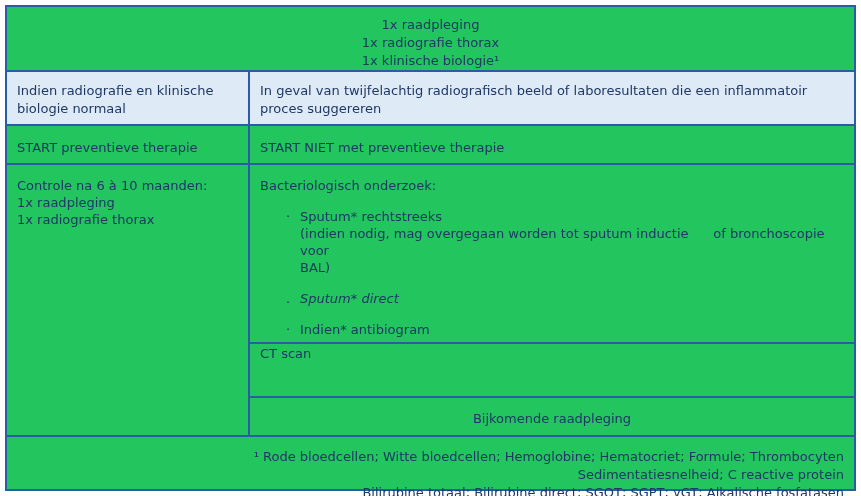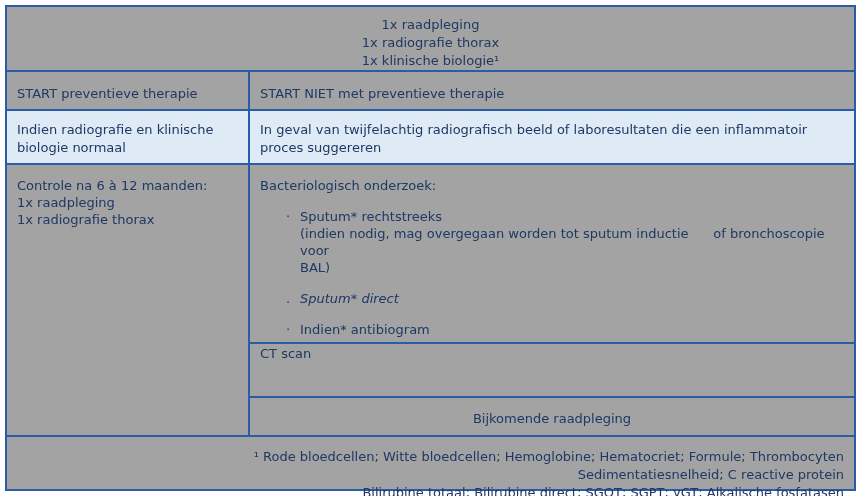--- a/index.html
+++ b/index.html
@@ -18,21 +18,21 @@
   .doc {
     box-sizing: border-box;
     position: absolute;
     left: 5px;
     top: 5px;
     width: 851px;
     height: 486px;
     border: 2px solid #2a5ca8;
     display: flex;
     flex-direction: column;
-    background: #a3a3a3;
+    background: #22c55e;
   }
   .ml { white-space: pre-wrap; }
   .row { display: flex; flex-direction: row; }
   .hr  { border-top: 2px solid #2a5ca8; }
   .leftcol {
     box-sizing: border-box;
     width: 243px;
     flex: 0 0 243px;
     border-right: 2px solid #2a5ca8;
     padding: 9px 10px 6px 10px;
@@ -109,32 +109,32 @@
 </style>
 </head>
 <body>
 
 <div class="doc">
 
   <div class="row-top ml">1x raadpleging
 1x radiografie thorax
 1x klinische biologie¹</div>
 
+  <div class="row row-header hr">
+    <div class="leftcol">Indien radiografie en klinische biologie normaal</div>
+    <div class="rightcol">In geval van twijfelachtig radiografisch beeld of laboresultaten die een inflammatoir proces suggereren</div>
+  </div>
+
   <div class="row row-start hr">
     <div class="leftcol">START preventieve therapie</div>
     <div class="rightcol">START NIET met preventieve therapie</div>
   </div>
 
-  <div class="row row-header hr">
-    <div class="leftcol">Indien radiografie en klinische biologie normaal</div>
-    <div class="rightcol">In geval van twijfelachtig radiografisch beeld of laboresultaten die een inflammatoir proces suggereren</div>
-  </div>
-
   <div class="row row-main hr">
-    <div class="leftcol ml">Controle na 6 à 12 maanden:
+    <div class="leftcol ml">Controle na 6 à 10 maanden:
 1x raadpleging
 1x radiografie thorax</div>
 
     <div class="right-stack">
 
       <div class="bacterio">
         <div>Bacteriologisch onderzoek:</div>
 
         <div class="bullet-item">
           <span class="marker">·</span>

